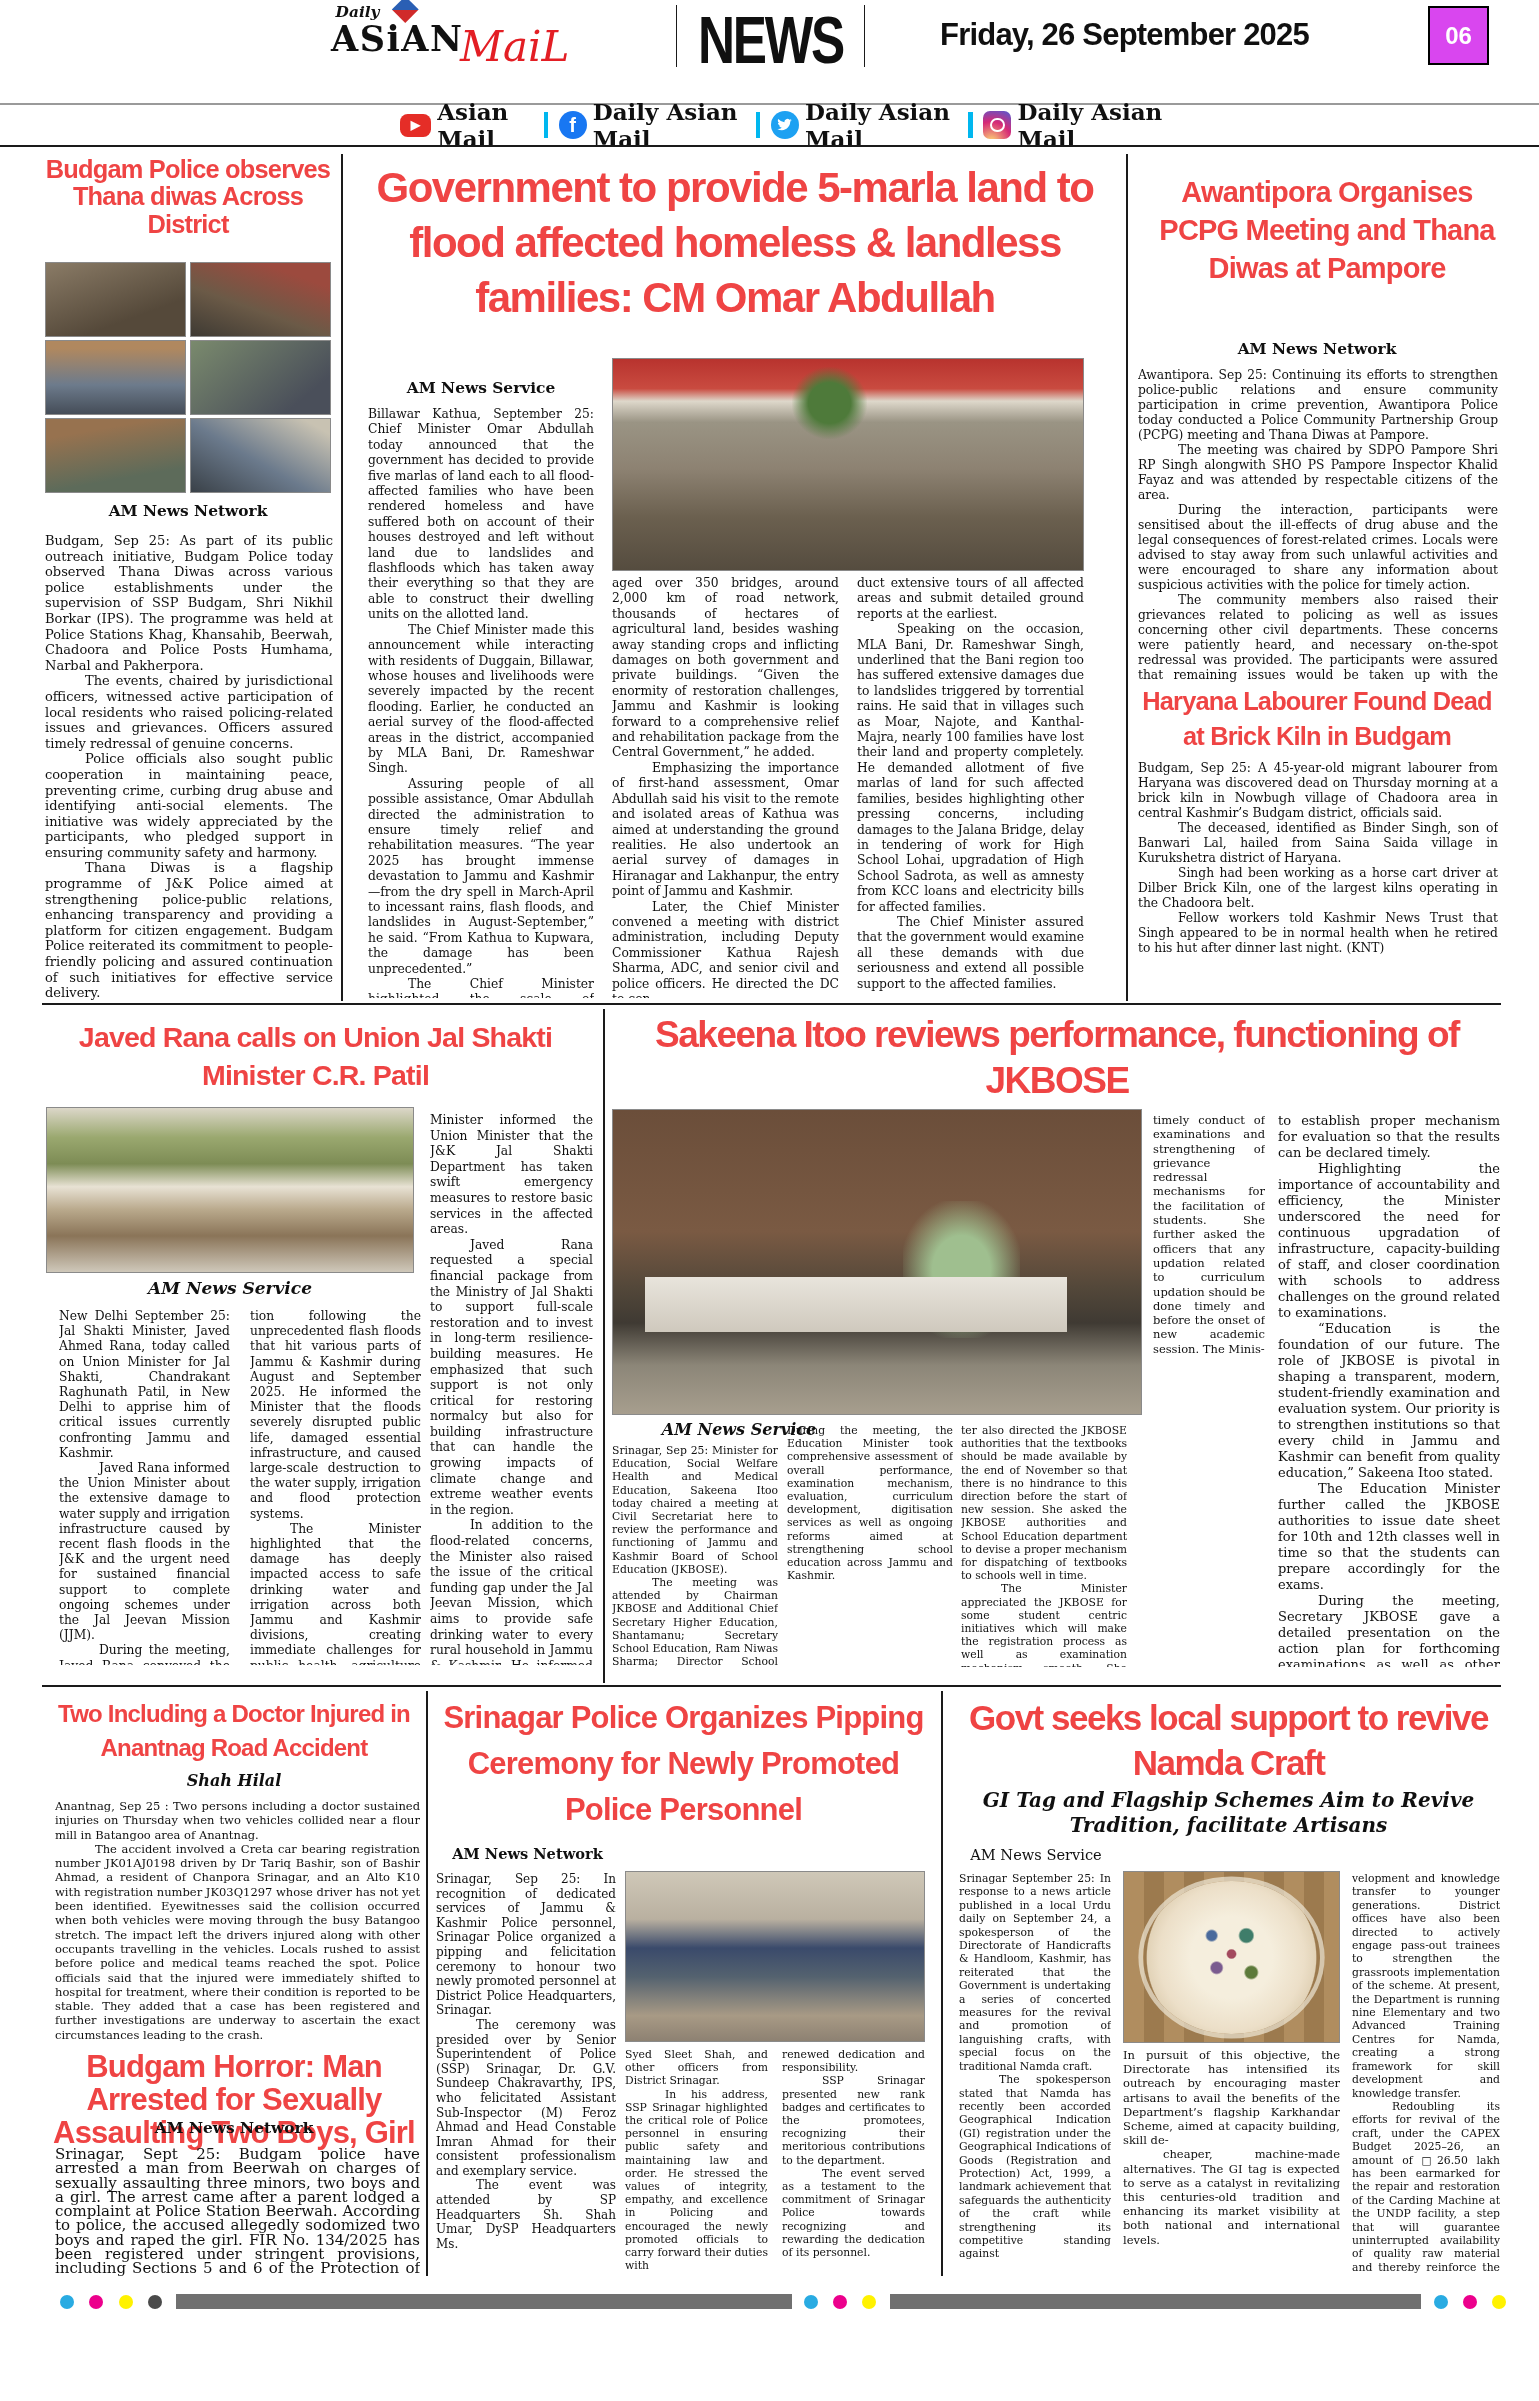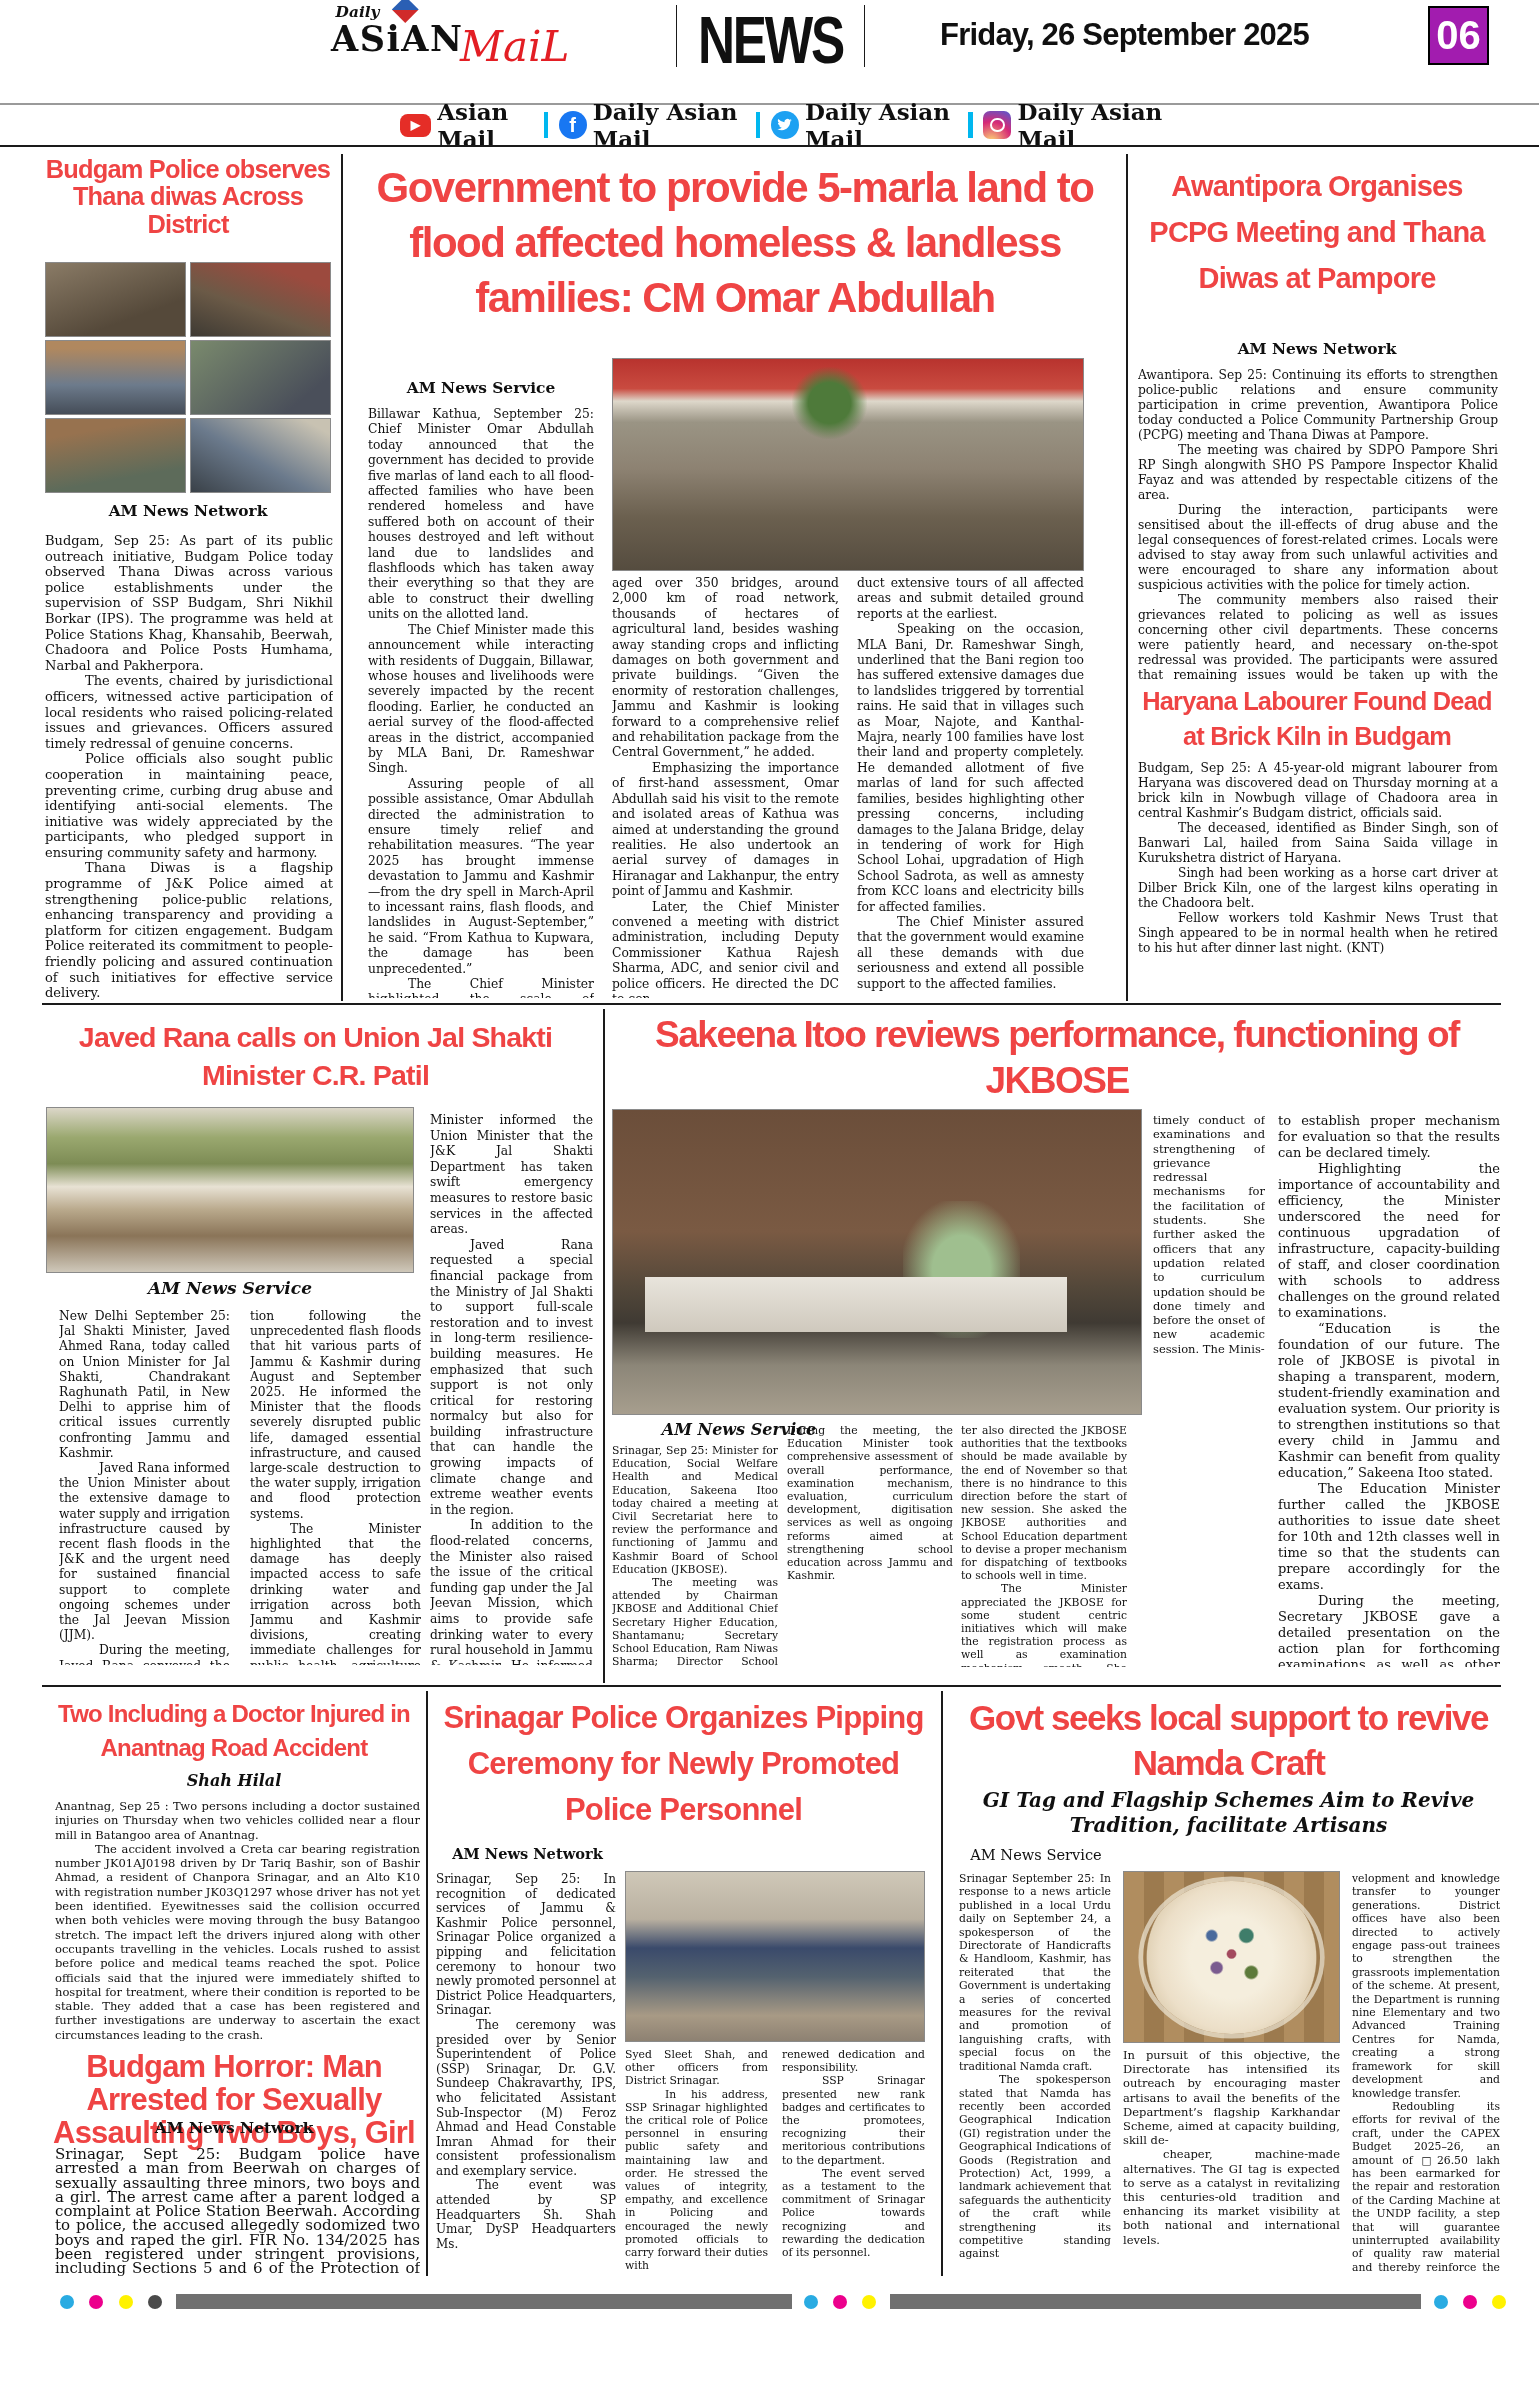--- a/index.html
+++ b/index.html
@@ -33,22 +33,22 @@
     <span style="position:absolute;left:65px;top:-6.2px;width:18.5px;height:18.5px;background:linear-gradient(135deg,#2a5fb4 50%,#d02a2a 50%);transform:rotate(45deg)"></span>
     <span style="position:absolute;left:0;top:12.3px;font-size:35px;font-weight:bold;letter-spacing:1.5px;color:#111">ASiAN</span>
     <span style="position:absolute;left:129px;top:16px;font-size:42px;font-weight:normal;font-style:italic;color:#e31e24">MaiL</span>
   </div>
   <div class="vrule" style="left:676px;top:4.6px;height:62px;width:0.8px"></div>
   <div class="abs" style="left:682px;top:0px;width:177px;text-align:center;font-family:'Liberation Sans',sans-serif;
               font-weight:bold;font-size:54px;letter-spacing:-2.3px;transform:scale(.95,1.25);transform-origin:center top">NEWS</div>
   <div class="vrule" style="left:864px;top:4.6px;height:62px;width:0.8px"></div>
   <div class="abs" style="left:932px;top:17px;width:385px;text-align:center;font-family:'Liberation Sans',sans-serif;
               font-weight:bold;font-size:31px;letter-spacing:-0.8px">Friday, 26 September 2025</div>
-  <div class="abs" style="left:1428px;top:6.2px;width:57px;height:55px;background:#a21caf;border:2.3px solid #000;color:#fff;
-              font-family:'Liberation Sans',sans-serif;font-weight:bold;font-size:40px;display:flex;
+  <div class="abs" style="left:1428px;top:6.2px;width:57px;height:55px;background:#d946ef;border:2.3px solid #000;color:#fff;
+              font-family:'Liberation Sans',sans-serif;font-weight:bold;font-size:24px;display:flex;
               align-items:center;justify-content:center">06</div>
 </div>
 
 <div class="hrule" style="left:0;top:103px;width:1540px;height:2.3px;background:#9a9a9a"></div>
 
 <div class="social" style="left:400px;top:108px;width:770px;height:34px">
   <div class="item">
     <span class="icn" style="background:#e52d27;border-radius:7.7px;width:31px;height:23px;font-size:12.3px">▶</span>
     <span>Asian Mail</span>
   </div>
@@ -119,21 +119,21 @@
   <div class="col" style="left:857px;top:576px;width:227px;height:422px;font-size:12.3px;line-height:15.4px">
     <p>duct extensive tours of all affected areas and submit detailed ground reports at the earliest.</p>
     <p>Speaking on the occasion, MLA Bani, Dr. Rameshwar Singh, underlined that the Bani region too has suffered extensive damages due to landslides triggered by torrential rains. He said that in villages such as Moar, Najote, and Kanthal-Majra, nearly 100 families have lost their land and property completely. He demanded allotment of five marlas of land for such affected families, besides highlighting other pressing concerns, including damages to the Jalana Bridge, delay in tendering of work for High School Lohai, upgradation of High School Sadrota, as well as amnesty from KCC loans and electricity bills for affected families.</p>
     <p>The Chief Minister assured that the government would examine all these demands with due seriousness and extend all possible support to the affected families.</p>
   </div>
 </section>
 
 <div class="vrule" style="left:1126px;top:154px;height:847px"></div>
 
 <section>
-  <h1 class="hl" style="left:1136px;top:163px;width:362px;font-size:29px;line-height:46px;margin:0">Awantipora Organises PCPG Meeting and Thana Diwas at Pampore</h1>
+  <h1 class="hl" style="left:1136px;top:163px;width:362px;font-size:29px;line-height:38px;margin:10px">Awantipora Organises PCPG Meeting and Thana Diwas at Pampore</h1>
   <div class="byline" style="left:1136px;top:340px;width:362px">AM News Network</div>
   <div class="col" style="left:1138px;top:368px;width:360px;height:314px;font-size:12.3px;line-height:15px">
     <p>Awantipora. Sep 25: Continuing its efforts to strengthen police-public relations and ensure community participation in crime prevention, Awantipora Police today conducted a Police Community Partnership Group (PCPG) meeting and Thana Diwas at Pampore.</p>
     <p>The meeting was chaired by SDPO Pampore Shri RP Singh alongwith SHO PS Pampore Inspector Khalid Fayaz and was attended by respectable citizens of the area.</p>
     <p>During the interaction, participants were sensitised about the ill-effects of drug abuse and the legal consequences of forest-related crimes. Locals were advised to stay away from such unlawful activities and were encouraged to share any information about suspicious activities with the police for timely action.</p>
     <p>The community members also raised their grievances related to policing as well as issues concerning other civil departments. These concerns were patiently heard, and necessary on-the-spot redressal was provided. The participants were assured that remaining issues would be taken up with the concerned departments for appropriate action.</p>
 
   </div>
 </section>
 

